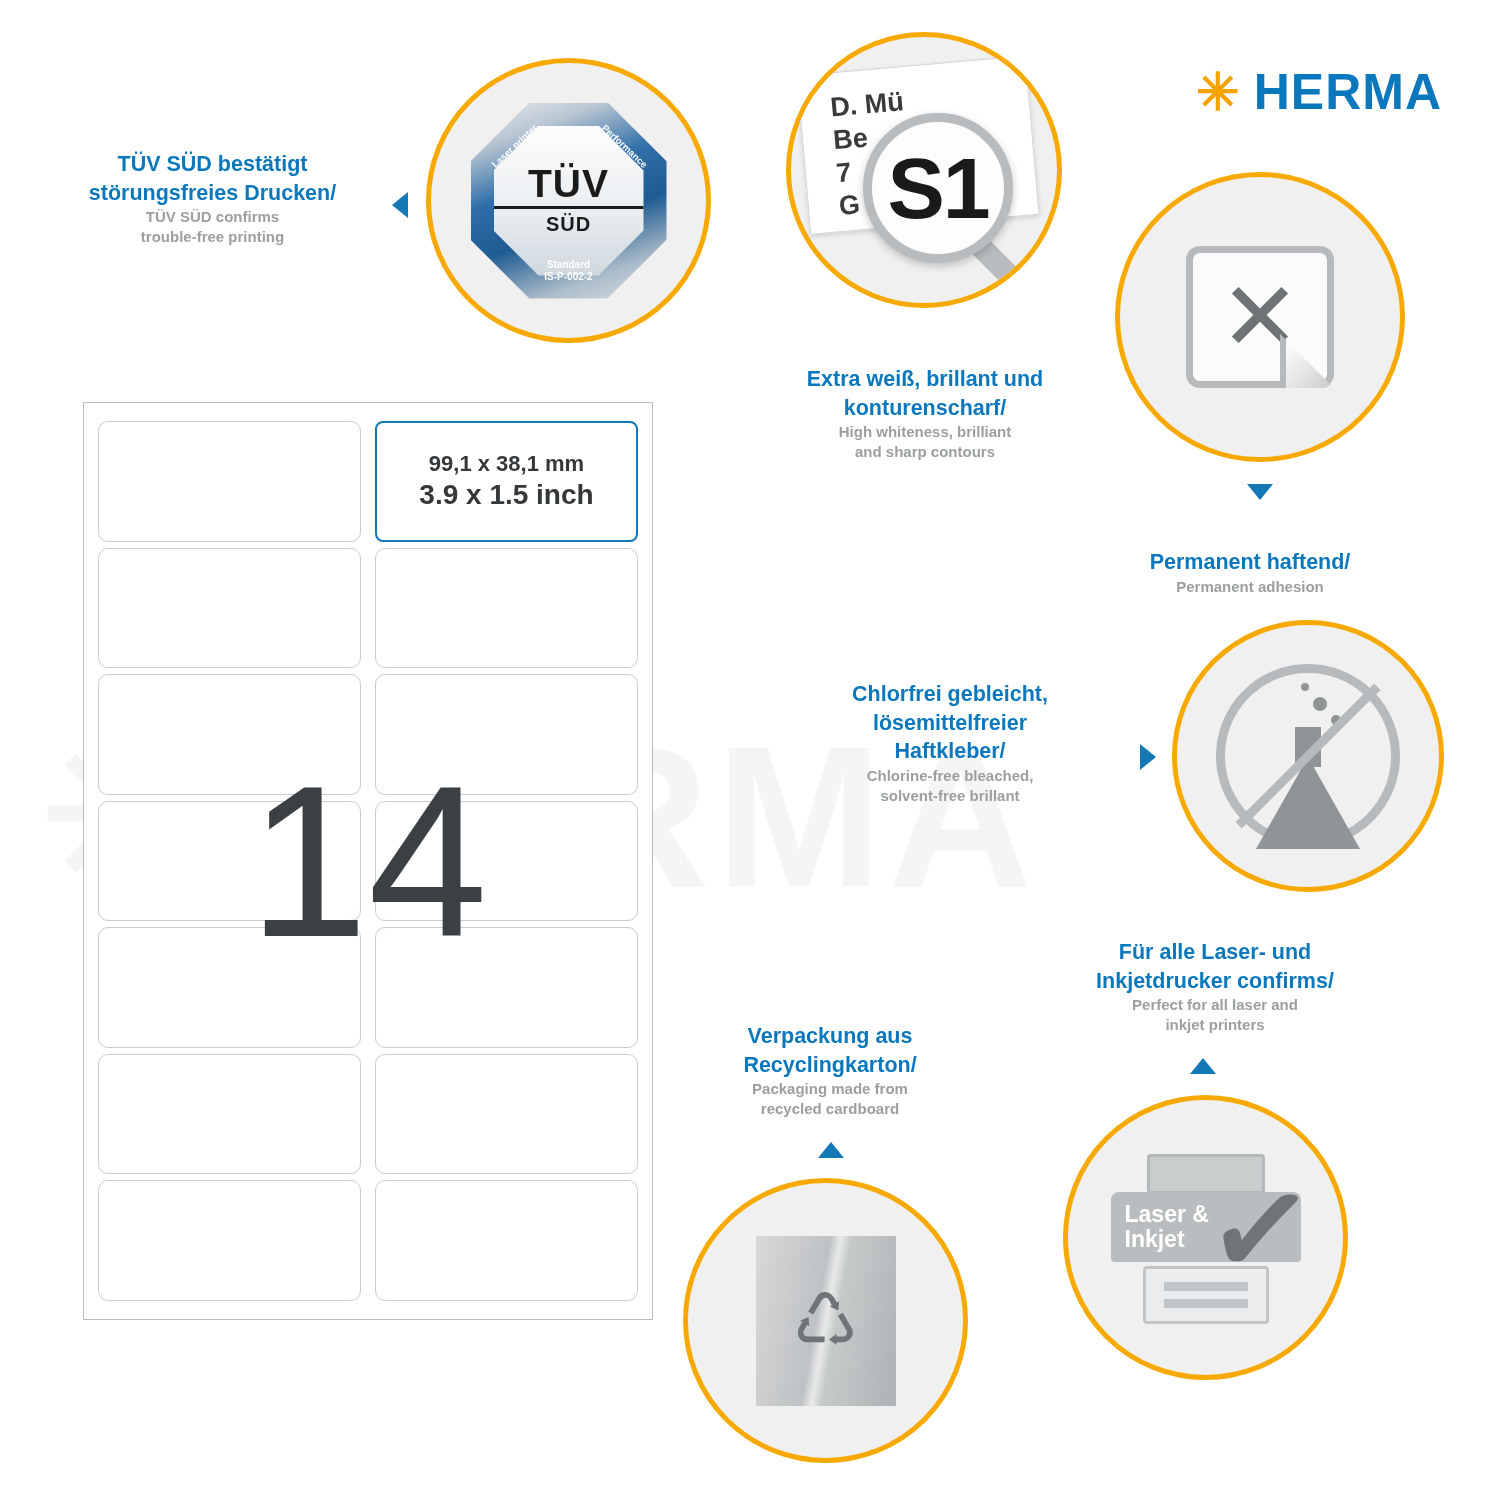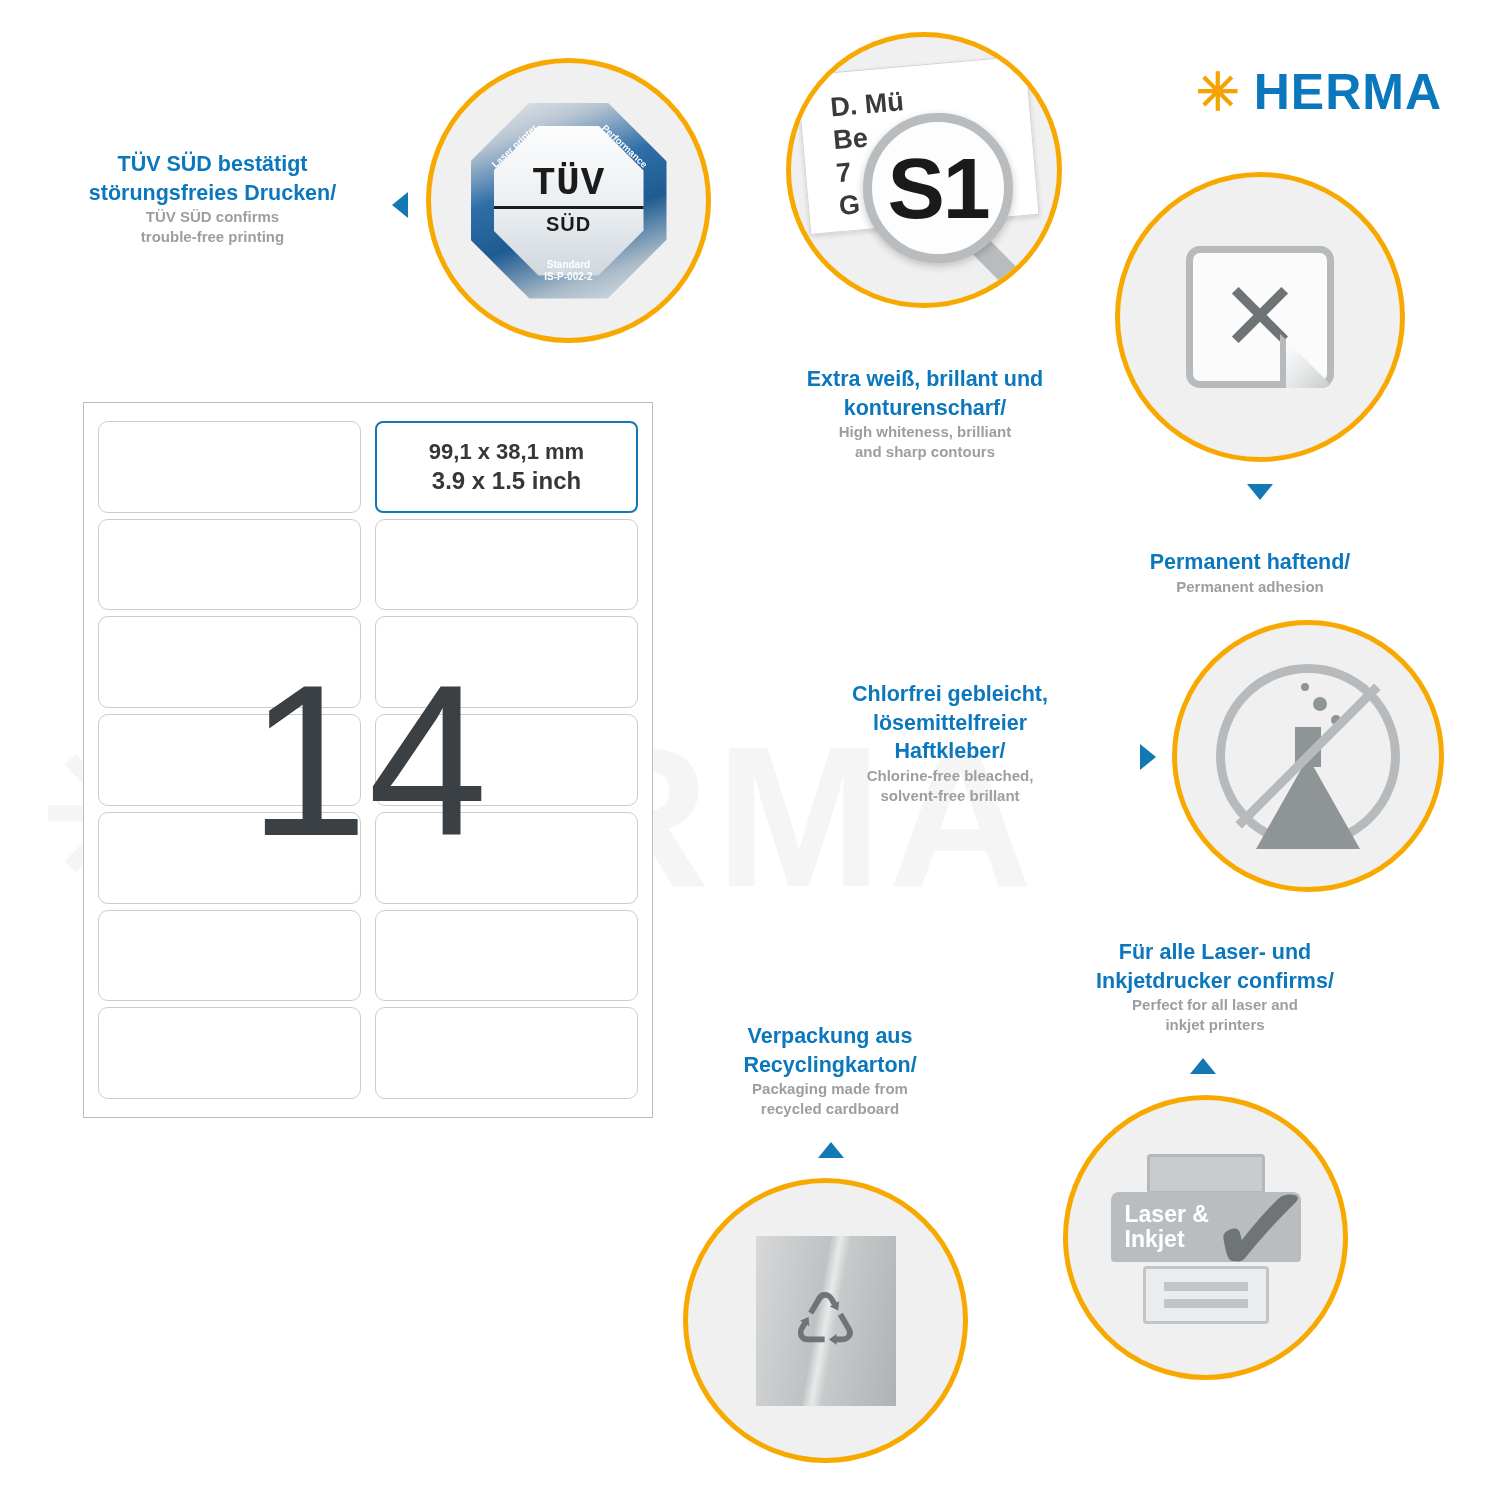--- a/index.html
+++ b/index.html
@@ -37,21 +37,21 @@
   }
   .brand-name {
     font-size: 50px; line-height: 50px;
     color: #0b77bd; font-weight: bold; letter-spacing: 1px;
   }
 
   
   .sheet {
     position: absolute;
     left: 83px; top: 402px;
-    width: 570px; height: 716px;
+    width: 570px; height: 918px;
     border: 1.5px solid #b9bcbe;
     background: #fff;
     z-index: 2;
   }
   .sheet-grid {
     position: absolute; inset: 0;
     padding: 18px 14px;
     display: grid;
     grid-template-columns: 1fr 1fr;
     grid-template-rows: repeat(7, 1fr);
@@ -66,21 +66,21 @@
     border: 2.5px solid #1378b4;
     border-radius: 8px;
     display: flex; flex-direction: column;
     align-items: center; justify-content: center;
     gap: 2px;
   }
   .dim-main {
     font-size: 22px; font-weight: bold; color: #34383b;
   }
   .dim-sub {
-    font-size: 24px; font-weight: bold; color: #34383b;
+    font-size: 28px; font-weight: bold; color: #34383b;
   }
   .sheet-count {
     position: absolute;
     left: 0; right: 0; top: 50%;
     transform: translateY(-50%);
     text-align: center;
     font-size: 215px;
     line-height: 215px;
     color: #3b4044;
     font-weight: normal;
@@ -124,21 +124,21 @@
     clip-path: polygon(30% 0,70% 0,100% 30%,100% 70%,70% 100%,30% 100%,0 70%,0 30%);
     display:flex; flex-direction:column; align-items:center; justify-content:center;
     position: relative;
   }
   .tuv-inner {
     width: 150px; height: 150px;
     background: linear-gradient(180deg,#fdfdfd 0%,#eaeef1 55%,#cfd8de 100%);
     clip-path: polygon(30% 0,70% 0,100% 30%,100% 70%,70% 100%,30% 100%,0 70%,0 30%);
     display:flex; flex-direction:column; align-items:center; justify-content:center;
   }
-  .tuv-t1 { font-size: 39px; font-weight: bold; color:#1b1b1b; letter-spacing:1px; line-height: 38px; font-family: Liberation Mono, monospace; }
+  .tuv-t1 { font-size: 39px; font-weight: bold; color:#1b1b1b; letter-spacing:1px; line-height: 38px; }
   .tuv-t2 { font-size: 20px; font-weight: bold; color:#1b1b1b; letter-spacing:1px; }
   .tuv-bar { width: 150px; height: 3px; background:#1b1b1b; margin: 3px 0 4px; }
   .tuv-std { position:absolute; bottom: 16px; left:0; right:0; text-align:center; font-size:10px; color:#fff; font-weight:bold; line-height: 12px; }
   .tuv-tl { position:absolute; top:36px; left:18px; font-size:9.5px; color:#fff; font-weight:bold; transform: rotate(-43deg); line-height:11px; }
   .tuv-tr { position:absolute; top:36px; right:16px; font-size:9.5px; color:#fff; font-weight:bold; transform: rotate(43deg); line-height:11px; text-align:center;}
 
   
   .mag-card {
     position:absolute; left: 12px; top: 28px;
     width: 230px; height: 160px; background:#fff;

